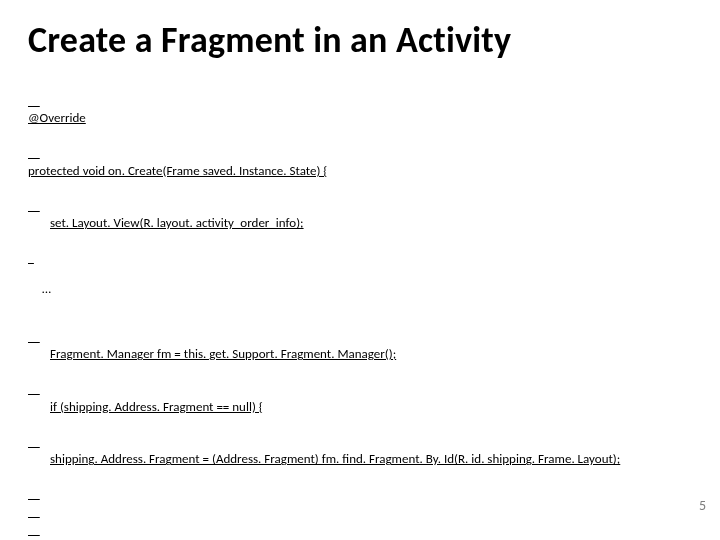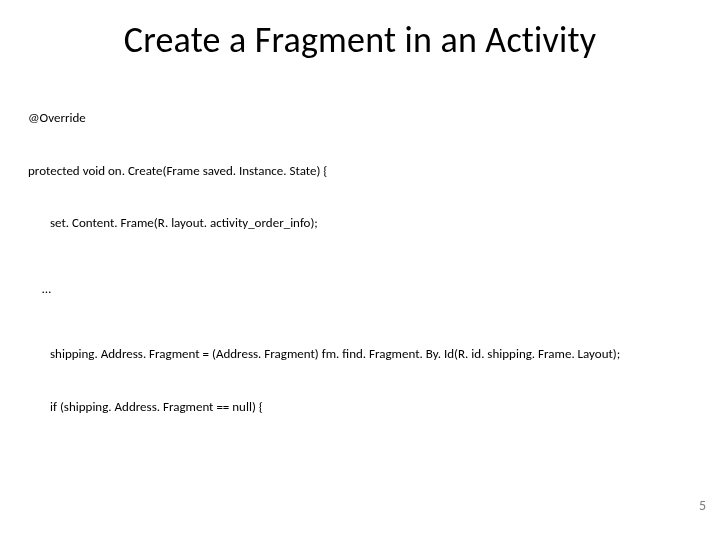--- a/index.html
+++ b/index.html
@@ -14,31 +14,31 @@
   }
   .slide {
     width: 720px;
     height: 540px;
     position: relative;
     box-sizing: border-box;
     padding: 18px 28px 0 28px;
   }
   .title {
     font-size: 36px;
-    font-weight: 400;
-    text-align: center;
+    font-weight: 700;
     margin: 0 0 12px 0;
     letter-spacing: 0.2px;
   }
   .code-block {
     font-size: 13px;
     line-height: 1.35;
     white-space: pre;
     font-family: Calibri, Arial, sans-serif;
     margin-bottom: 4px;
+    text-decoration: underline;
   }
   .code-indent1 { padding-left: 22px; }
   .ellipsis {
     font-size: 13px;
     margin: 14px 0 14px 14px;
   }
   .page-num {
     position: absolute;
     right: 14px;
     bottom: 26px;
@@ -49,28 +49,29 @@
 </head>
 <body>
 
 <div class="slide">
 
   <h1 class="title">Create a Fragment in an Activity</h1>
 
   <div class="code-block">
     <div>@Override</div>
     <div>protected void on. Create(Frame saved. Instance. State) {</div>
-    <div class="code-indent1">set. Content. Frame(R. layout. activity_order_info);</div>
+    <div class="code-indent1">set. Layout. View(R. layout. activity_order_info);</div>
   </div>
 
   <div class="ellipsis">…</div>
 
   <div class="code-block">
+    <div class="code-indent1">Fragment. Manager fm = this. get. Support. Fragment. Manager();</div>
+    <div class="code-indent1">if (shipping. Address. Fragment == null) {</div>
     <div class="code-indent1">shipping. Address. Fragment = (Address. Fragment) fm. find. Fragment. By. Id(R. id. shipping. Frame. Layout);</div>
-    <div class="code-indent1">if (shipping. Address. Fragment == null) {</div>
     
     
     
     
     
     
   </div>
 
   <div class="page-num">5</div>
 

